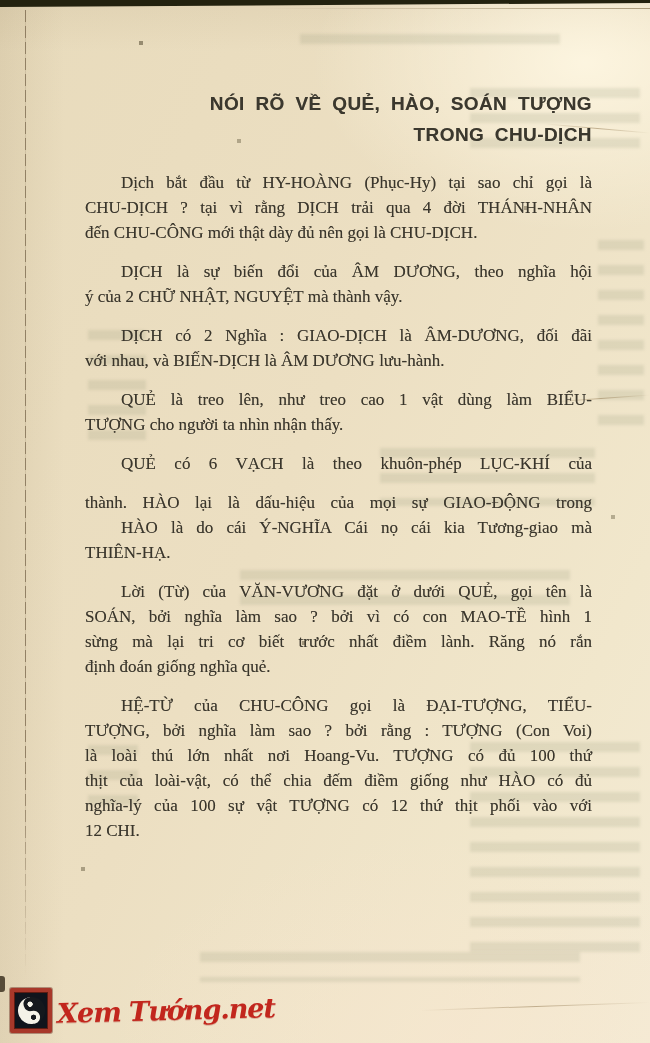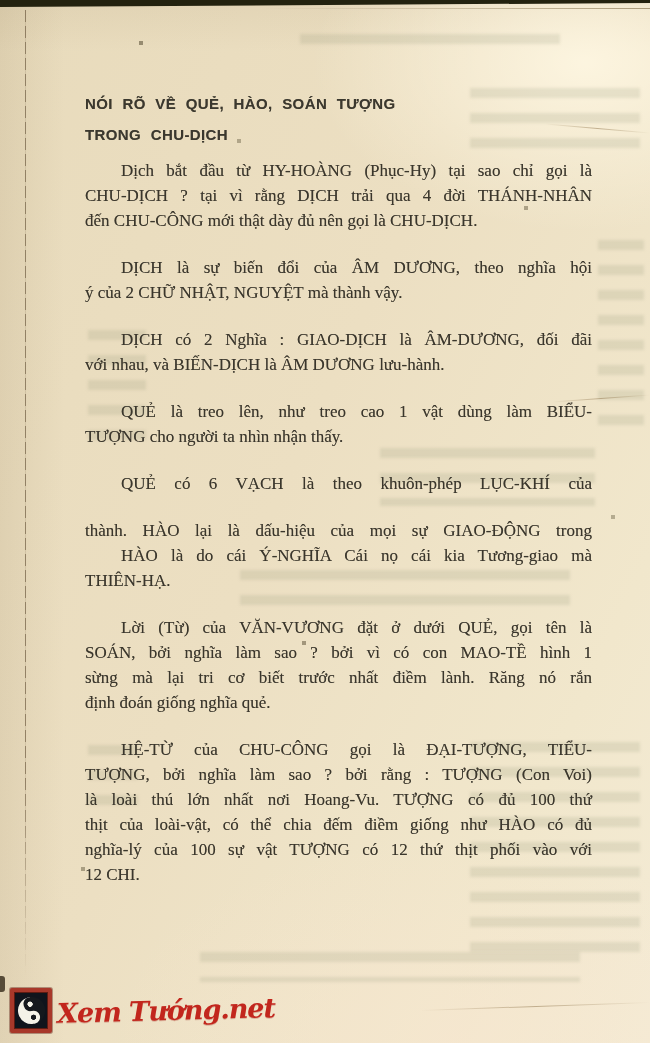--- a/index.html
+++ b/index.html
@@ -86,29 +86,29 @@
   
   .content {
     position: absolute; left: 85px; top: 0;
     width: 507px;
     color: #3a362c;
     font-size: 17px; line-height: 25px;
     text-shadow: 0 0 0.6px rgba(58,54,44,.45);
   }
   .title {
     margin: 88px 0 0 0;
-    text-align: left;
+    text-align: right;
     font-family: "Liberation Sans", sans-serif;
     font-weight: 700;
-    font-size: 15px; line-height: 31px;
+    font-size: 19px; line-height: 31px;
     letter-spacing: .4px; word-spacing: 5px;
     color: #3b382e;
   }
-  .para { margin-top: 22px; }
-  .para-first { margin-top: 8px; }
+  .para { margin-top: 14px; }
+  .para-first { margin-top: 20px; }
   .ln { min-height: 25px; }
   .jl { text-align: justify; text-align-last: justify; }
   .fi { text-indent: 36px; }
   
   .watermark {
     position: absolute; left: 10px; top: 988px;
     display: flex; align-items: center; gap: 5px;
   }
   .yy-frame {
     width: 42px; height: 45px;

